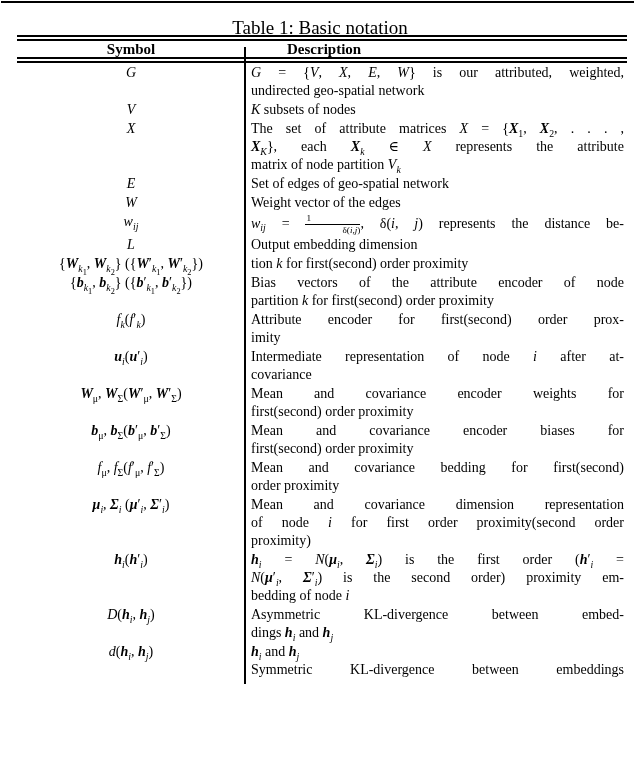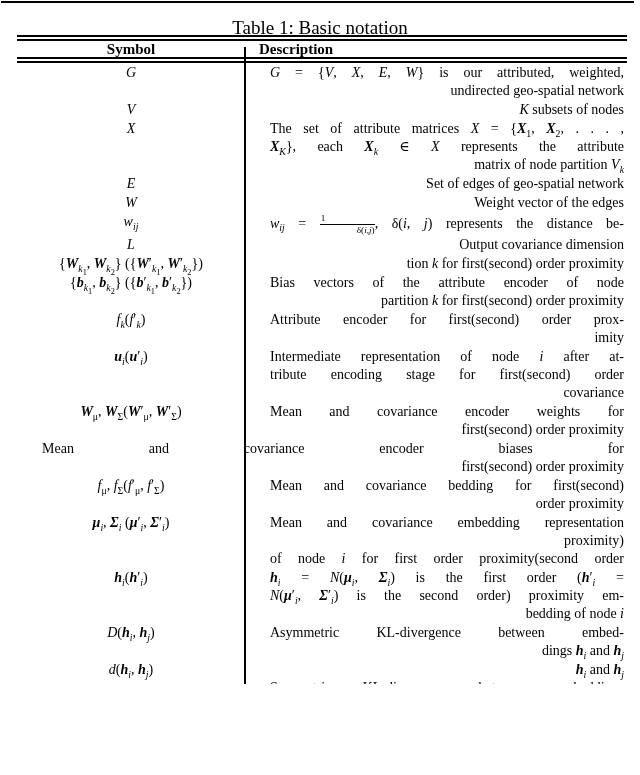--- a/index.html
+++ b/index.html
@@ -33,41 +33,41 @@
   .drule2 .rl { height: 2px; background: #000; }
   .drule2 .rl + .rl { margin-top: 2px; }
   .hrow {
     display: flex;
     height: 16px;
     align-items: center;
     font-weight: bold;
     font-size: 15px;
   }
   .hsym { width: 228px; text-align: center; flex: none; }
-  .hdesc { flex: 1; padding-left: 14px; }
+  .hdesc { flex: 1; padding-left: 14px; margin-left: 28px; }
   .tbody { padding-top: 1px; }
   .row {
     display: flex;
     font-size: 14px;
     line-height: 18px;
     padding-bottom: 1px;
   }
   .row .sym {
     width: 228px;
     flex: none;
     text-align: center;
     white-space: nowrap;
   }
   .row .desc {
     flex: 1;
-    padding-left: 25px;
+    padding-left: 6px;
     padding-right: 3px;
   }
   .desc .ln { text-align: justify; text-align-last: justify; }
-  .desc .ln.last { text-align: right; text-align-last: auto; }
+  .desc .ln.last { text-align: left; text-align-last: auto; }
   .vrule {
     position: absolute;
     left: 244px; top: 47px;
     width: 2px; height: 723px;
     background: #000;
   }
   .bot-rule {
     position: absolute;
     left: 17px; top: 768px;
     width: 610px; height: 2px;
@@ -141,21 +141,21 @@
         </div>
         <div class="row">
           <div class="sym"><i>w</i><sub><i>ij</i></sub></div>
           <div class="desc">
             <div class="ln"><i>w</i><sub><i>ij</i></sub> = <span class="frac"><span class="fn">1</span><span class="fd">δ(<i>i</i>,<i>j</i>)</span></span>, δ(<i>i</i>, <i>j</i>) represents the distance be-</div>
           </div>
         </div>
         <div class="row">
           <div class="sym"><i>L</i></div>
           <div class="desc">
-            <div class="ln last">Output covariance dimension</div>
+            <div class="ln last">Output embedding dimension</div>
           </div>
         </div>
         <div class="row">
           <div class="sym">{<b><i>W</i></b><sub><i>k</i><sub>1</sub></sub>, <b><i>W</i></b><sub><i>k</i><sub>2</sub></sub>} ({<b><i>W</i></b>′<sub><i>k</i><sub>1</sub></sub>, <b><i>W</i></b>′<sub><i>k</i><sub>2</sub></sub>})</div>
           <div class="desc">
             <div class="ln last">tion <i>k</i> for first(second) order proximity</div>
           </div>
         </div>
         <div class="row">
           <div class="sym">{<b><i>b</i></b><sub><i>k</i><sub>1</sub></sub>, <b><i>b</i></b><sub><i>k</i><sub>2</sub></sub>} ({<b><i>b</i></b>′<sub><i>k</i><sub>1</sub></sub>, <b><i>b</i></b>′<sub><i>k</i><sub>2</sub></sub>})</div>
@@ -168,50 +168,50 @@
           <div class="sym"><i>f</i><sub><i>k</i></sub>(<i>f</i>′<sub><i>k</i></sub>)</div>
           <div class="desc">
             <div class="ln">Attribute encoder for first(second) order prox-</div>
             <div class="ln last">imity</div>
           </div>
         </div>
         <div class="row">
           <div class="sym"><b><i>u</i></b><sub><i>i</i></sub>(<b><i>u</i></b>′<sub><i>i</i></sub>)</div>
           <div class="desc">
             <div class="ln">Intermediate representation of node <i>i</i> after at-</div>
-            <div class="ln">tribute encoding stage for first(second) order</div>
             <div class="ln last">covariance</div>
           </div>
         </div>
         <div class="row">
           <div class="sym"><b><i>W</i></b><sub>μ</sub>, <b><i>W</i></b><sub>Σ</sub>(<b><i>W</i></b>′<sub>μ</sub>, <b><i>W</i></b>′<sub>Σ</sub>)</div>
           <div class="desc">
             <div class="ln">Mean and covariance encoder weights for</div>
             <div class="ln last">first(second) order proximity</div>
           </div>
         </div>
         <div class="row">
+          <div class="sym"><b><i>b</i></b><sub>μ</sub>, <b><i>b</i></b><sub>Σ</sub>(<b><i>b</i></b>′<sub>μ</sub>, <b><i>b</i></b>′<sub>Σ</sub>)</div>
           <div class="desc">
             <div class="ln">Mean and covariance encoder biases for</div>
             <div class="ln last">first(second) order proximity</div>
           </div>
         </div>
         <div class="row">
           <div class="sym"><i>f</i><sub>μ</sub>, <i>f</i><sub>Σ</sub>(<i>f</i>′<sub>μ</sub>, <i>f</i>′<sub>Σ</sub>)</div>
           <div class="desc">
             <div class="ln">Mean and covariance bedding for first(second)</div>
             <div class="ln last">order proximity</div>
           </div>
         </div>
         <div class="row">
           <div class="sym"><b><i>μ</i></b><sub><i>i</i></sub>, <b><i>Σ</i></b><sub><i>i</i></sub> (<b><i>μ</i></b>′<sub><i>i</i></sub>, <b><i>Σ</i></b>′<sub><i>i</i></sub>)</div>
           <div class="desc">
-            <div class="ln">Mean and covariance embedding representation</div>
+            <div class="ln">Mean and covariance dimension representation</div>
+            <div class="ln">of node <i>i</i> for first order proximity(second order</div>
             <div class="ln last">proximity)</div>
-            <div class="ln">of node <i>i</i> for first order proximity(second order</div>
           </div>
         </div>
         <div class="row">
           <div class="sym"><b><i>h</i></b><sub><i>i</i></sub>(<b><i>h</i></b>′<sub><i>i</i></sub>)</div>
           <div class="desc">
             <div class="ln"><b><i>h</i></b><sub><i>i</i></sub> = <i>N</i>(<b><i>μ</i></b><sub><i>i</i></sub>, <b><i>Σ</i></b><sub><i>i</i></sub>) is the first order (<b><i>h</i></b>′<sub><i>i</i></sub> =</div>
             <div class="ln"><i>N</i>(<b><i>μ</i></b>′<sub><i>i</i></sub>, <b><i>Σ</i></b>′<sub><i>i</i></sub>) is the second order) proximity em-</div>
             <div class="ln last">bedding of node <i>i</i></div>
           </div>
         </div>

